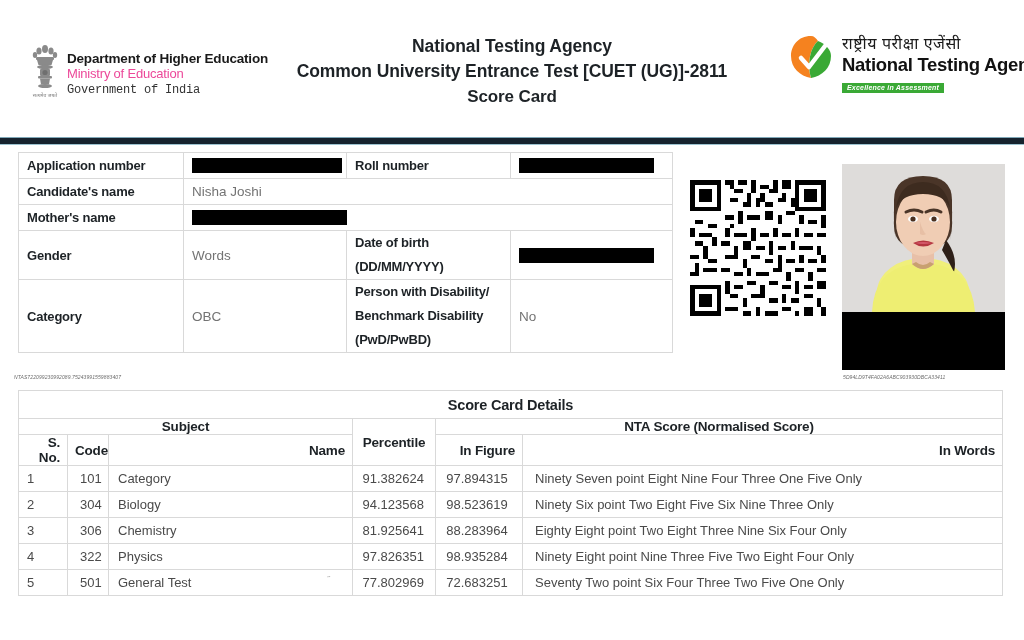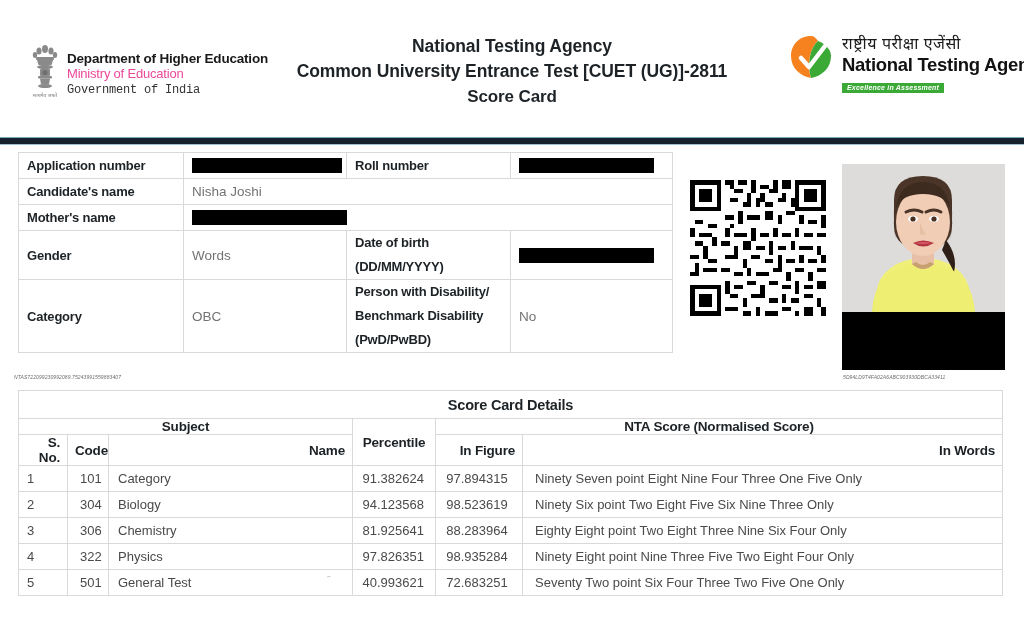--- a/index.html
+++ b/index.html
@@ -494,20 +494,20 @@
       <td class="c-fig">98.935284</td>
       <td class="c-words">Ninety Eight point Nine Three Five Two Eight Four Only</td>
     </tr>
     <tr>
       <td class="c-sno">5</td>
       <td class="c-code">501</td>
       <td class="c-name">
         <span>General Test</span>
         <span class="artifact">˝</span>
       </td>
-      <td class="c-pct">40.993621</td>
+      <td class="c-pct">77.802969</td>
       <td class="c-fig">72.683251</td>
       <td class="c-words">Seventy Two point Six Four Three Two Five One Only</td>
     </tr>
   </tbody>
     </table>
 
 </div>
 
 </body></html>

